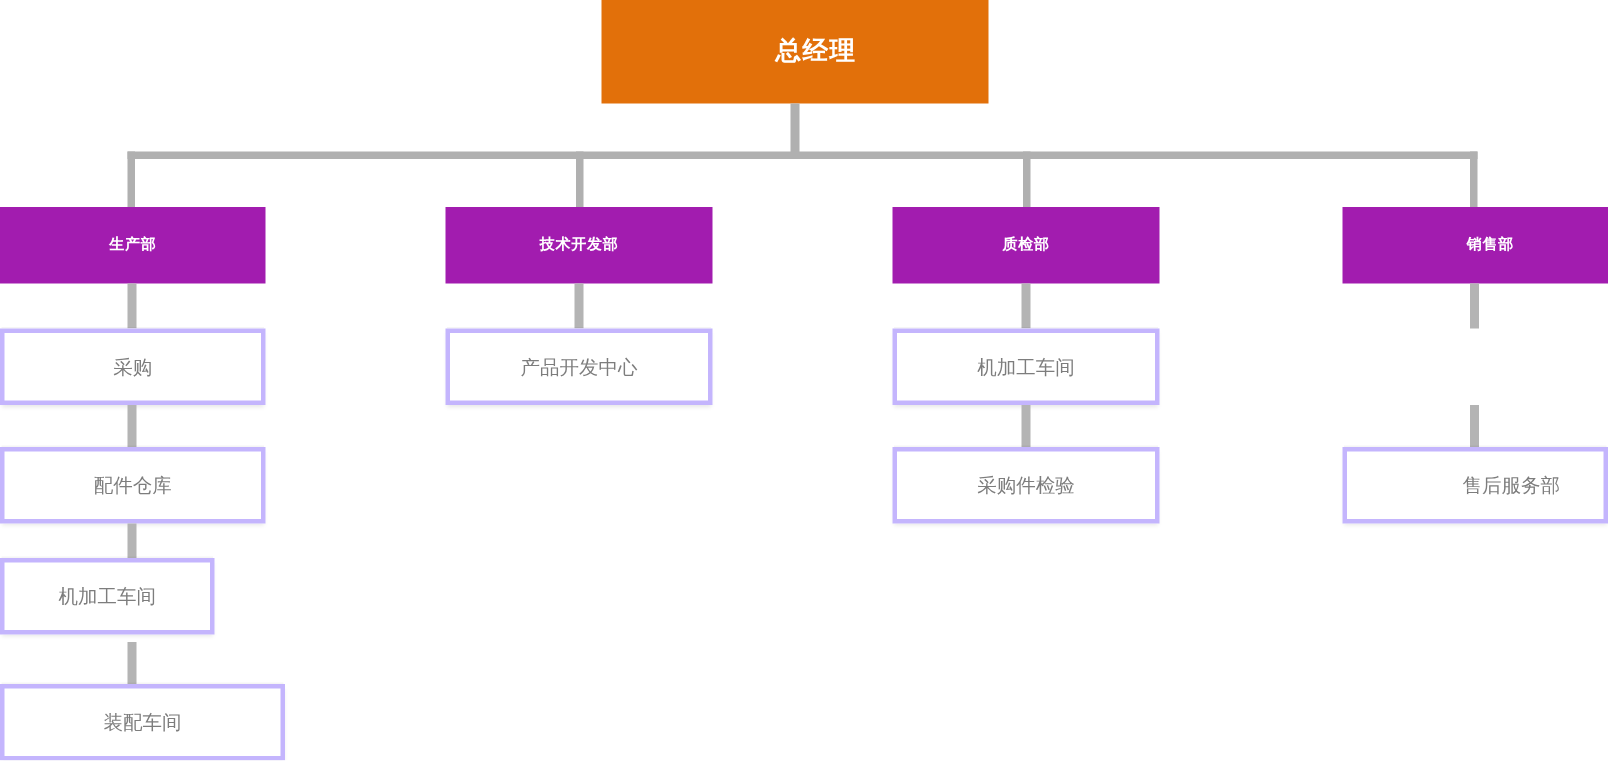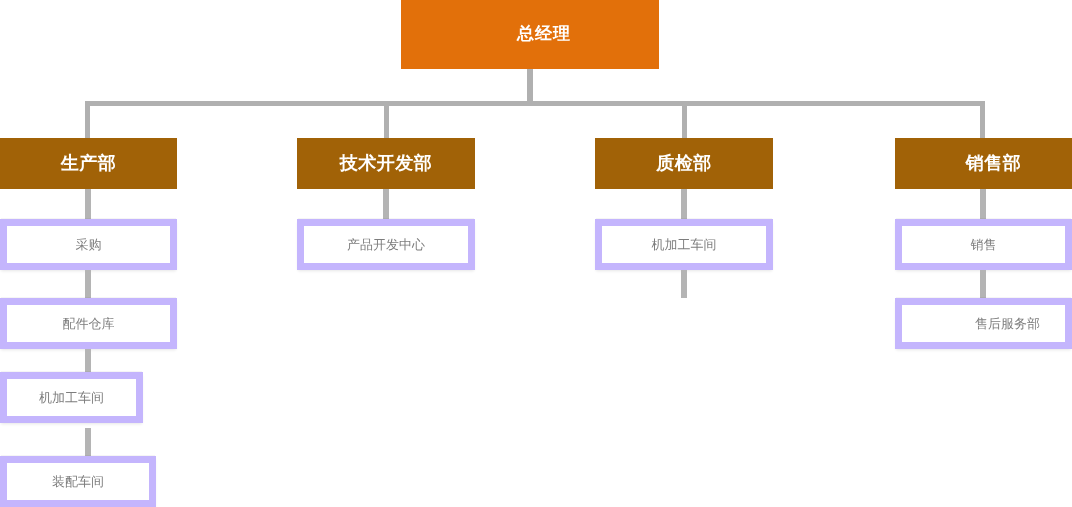--- a/index.html
+++ b/index.html
@@ -47,33 +47,33 @@
 
   .node.root {
     background: #e2700a;
     color: #ffffff;
     font-size: 17px;
     font-weight: bold;
     letter-spacing: 1px;
   }
 
   .node.dept {
-    background: #a16207;
+    background: #a21caf;
     color: #ffffff;
-    font-size: 18px;
+    font-size: 10px;
     font-weight: bold;
     letter-spacing: 0.5px;
   }
 
   .node.unit {
     background: #ffffff;
     color: #7d7d7d;
     font-size: 13px;
     font-weight: normal;
-    border: 7px solid #c4b5fd;
+    border: 3px solid #c4b5fd;
     box-shadow: 0 2px 3px -1px rgba(0,0,0,0.10),
                 0 -2px 0 -1px rgba(0,0,0,0.04);
   }
 
   .node-label {
     display: block;
     white-space: nowrap;
   }
 </style>
 </head>
@@ -107,21 +107,21 @@
   <div class="node unit" style="left:0px; top:298px; width:177px; height:51px;">
     <span class="node-label">配件仓库</span>
   </div>
 
   <div class="stem" style="left:85px; top:349px; height:28px;"></div>
   <div class="node unit" style="left:0px; top:372px; width:143px; height:51px;">
     <span class="node-label">机加工车间</span>
   </div>
 
   <div class="stem" style="left:85px; top:428px; height:28px;"></div>
-  <div class="node unit" style="left:0px; top:456px; width:156px; height:51px;">
+  <div class="node unit" style="left:0px; top:456px; width:190px; height:51px;">
     <span class="node-label">装配车间</span>
   </div>
 
   <div class="node dept" style="left:297px; top:138px; width:178px; height:51px;">
     <span class="node-label">技术开发部</span>
   </div>
 
   <div class="stem" style="left:383px; top:189px; height:30px;"></div>
   <div class="node unit" style="left:297px; top:219px; width:178px; height:51px;">
     <span class="node-label">产品开发中心</span>
@@ -130,28 +130,28 @@
   <div class="node dept" style="left:595px; top:138px; width:178px; height:51px;">
     <span class="node-label">质检部</span>
   </div>
 
   <div class="stem" style="left:681px; top:189px; height:30px;"></div>
   <div class="node unit" style="left:595px; top:219px; width:178px; height:51px;">
     <span class="node-label">机加工车间</span>
   </div>
 
   <div class="stem" style="left:681px; top:270px; height:28px;"></div>
+  <div class="node unit" style="left:595px; top:298px; width:178px; height:51px;">
+    <span class="node-label">采购件检验</span>
+  </div>
 
   <div class="node dept" style="left:895px; top:138px; width:177px; height:51px;padding-left:20px;">
     <span class="node-label">销售部</span>
   </div>
 
   <div class="stem" style="left:980px; top:189px; height:30px;"></div>
-  <div class="node unit" style="left:895px; top:219px; width:177px; height:51px;">
-    <span class="node-label">销售</span>
-  </div>
 
   <div class="stem" style="left:980px; top:270px; height:28px;"></div>
   <div class="node unit" style="left:895px; top:298px; width:177px; height:51px;padding-left:48px;">
     <span class="node-label">售后服务部</span>
   </div>
 
 </div>
 
 </body></html>

